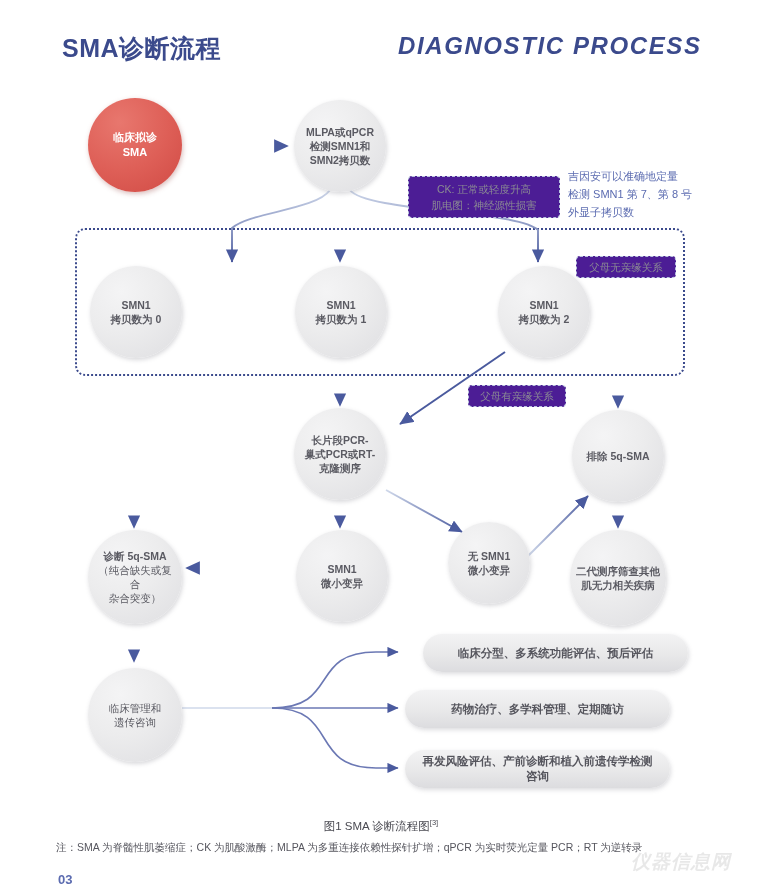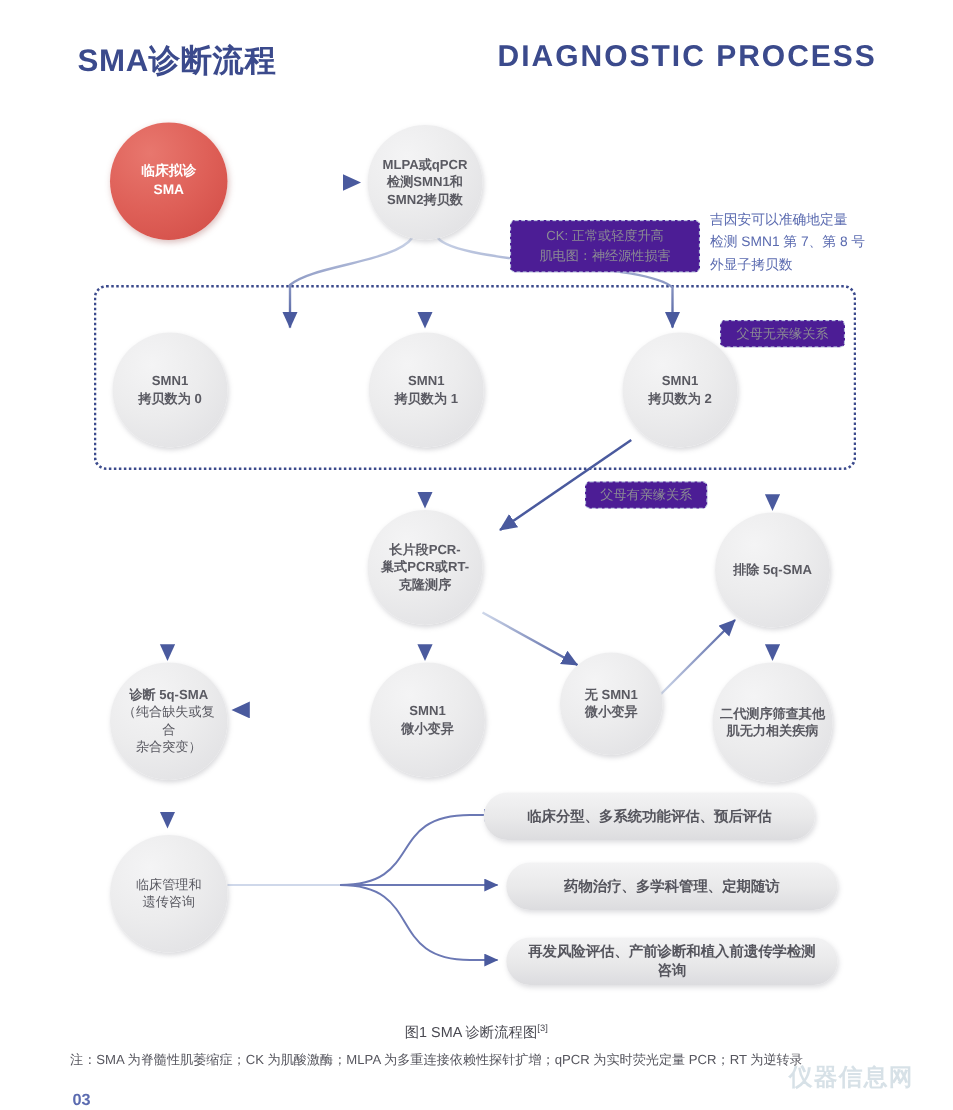--- a/index.html
+++ b/index.html
@@ -33,20 +33,21 @@
   }
   .title-en {
     position: absolute;
     left: 398px;
     top: 32px;
     font-size: 24px;
     font-weight: bold;
     color: #3b4a8c;
     letter-spacing: 1.6px;
     white-space: nowrap;
+    font-style: italic;
   }
 
   
   #wires {
     position: absolute;
     left: 0;
     top: 0;
     width: 762px;
     height: 888px;
     pointer-events: none;
@@ -156,28 +157,29 @@
     font-weight: bold;
     color: #5b6bb0;
   }
   .watermark {
     position: absolute;
     left: 606px;
     top: 842px;
     width: 150px;
     height: 40px;
     opacity: 0.16;
-    color: #0c4a6e;
+    color: #737373;
     font-size: 19px;
     font-weight: bold;
     letter-spacing: 1px;
     display: flex;
     align-items: center;
     justify-content: center;
     pointer-events: none;
+    font-style: italic;
   }
 </style>
 </head>
 <body>
 
 <div id="page">
 
   <div class="title-cn">SMA诊断流程</div>
   <div class="title-en">DIAGNOSTIC PROCESS</div>
 
@@ -314,21 +316,21 @@
     </div>
   </div>
 
   <div class="node" style="left:88px; top:668px; width:94px; height:94px;">
     <div>
       <span style="font-weight:normal;">临床管理和</span>
       <span style="font-weight:normal;">遗传咨询</span>
     </div>
   </div>
 
-  <div class="pill" style="left:387px; top:634px; width:265px; height:38px;">
+  <div class="pill" style="left:423px; top:634px; width:265px; height:38px;">
     <span>临床分型、多系统功能评估、预后评估</span>
   </div>
   <div class="pill" style="left:405px; top:690px; width:265px; height:38px;">
     <span>药物治疗、多学科管理、定期随访</span>
   </div>
   <div class="pill" style="left:405px; top:750px; width:265px; height:38px;">
     <span>再发风险评估、产前诊断和植入前遗传学检测咨询</span>
   </div>
 
   <div class="callout" style="left:408px; top:176px; width:152px; height:42px;">

